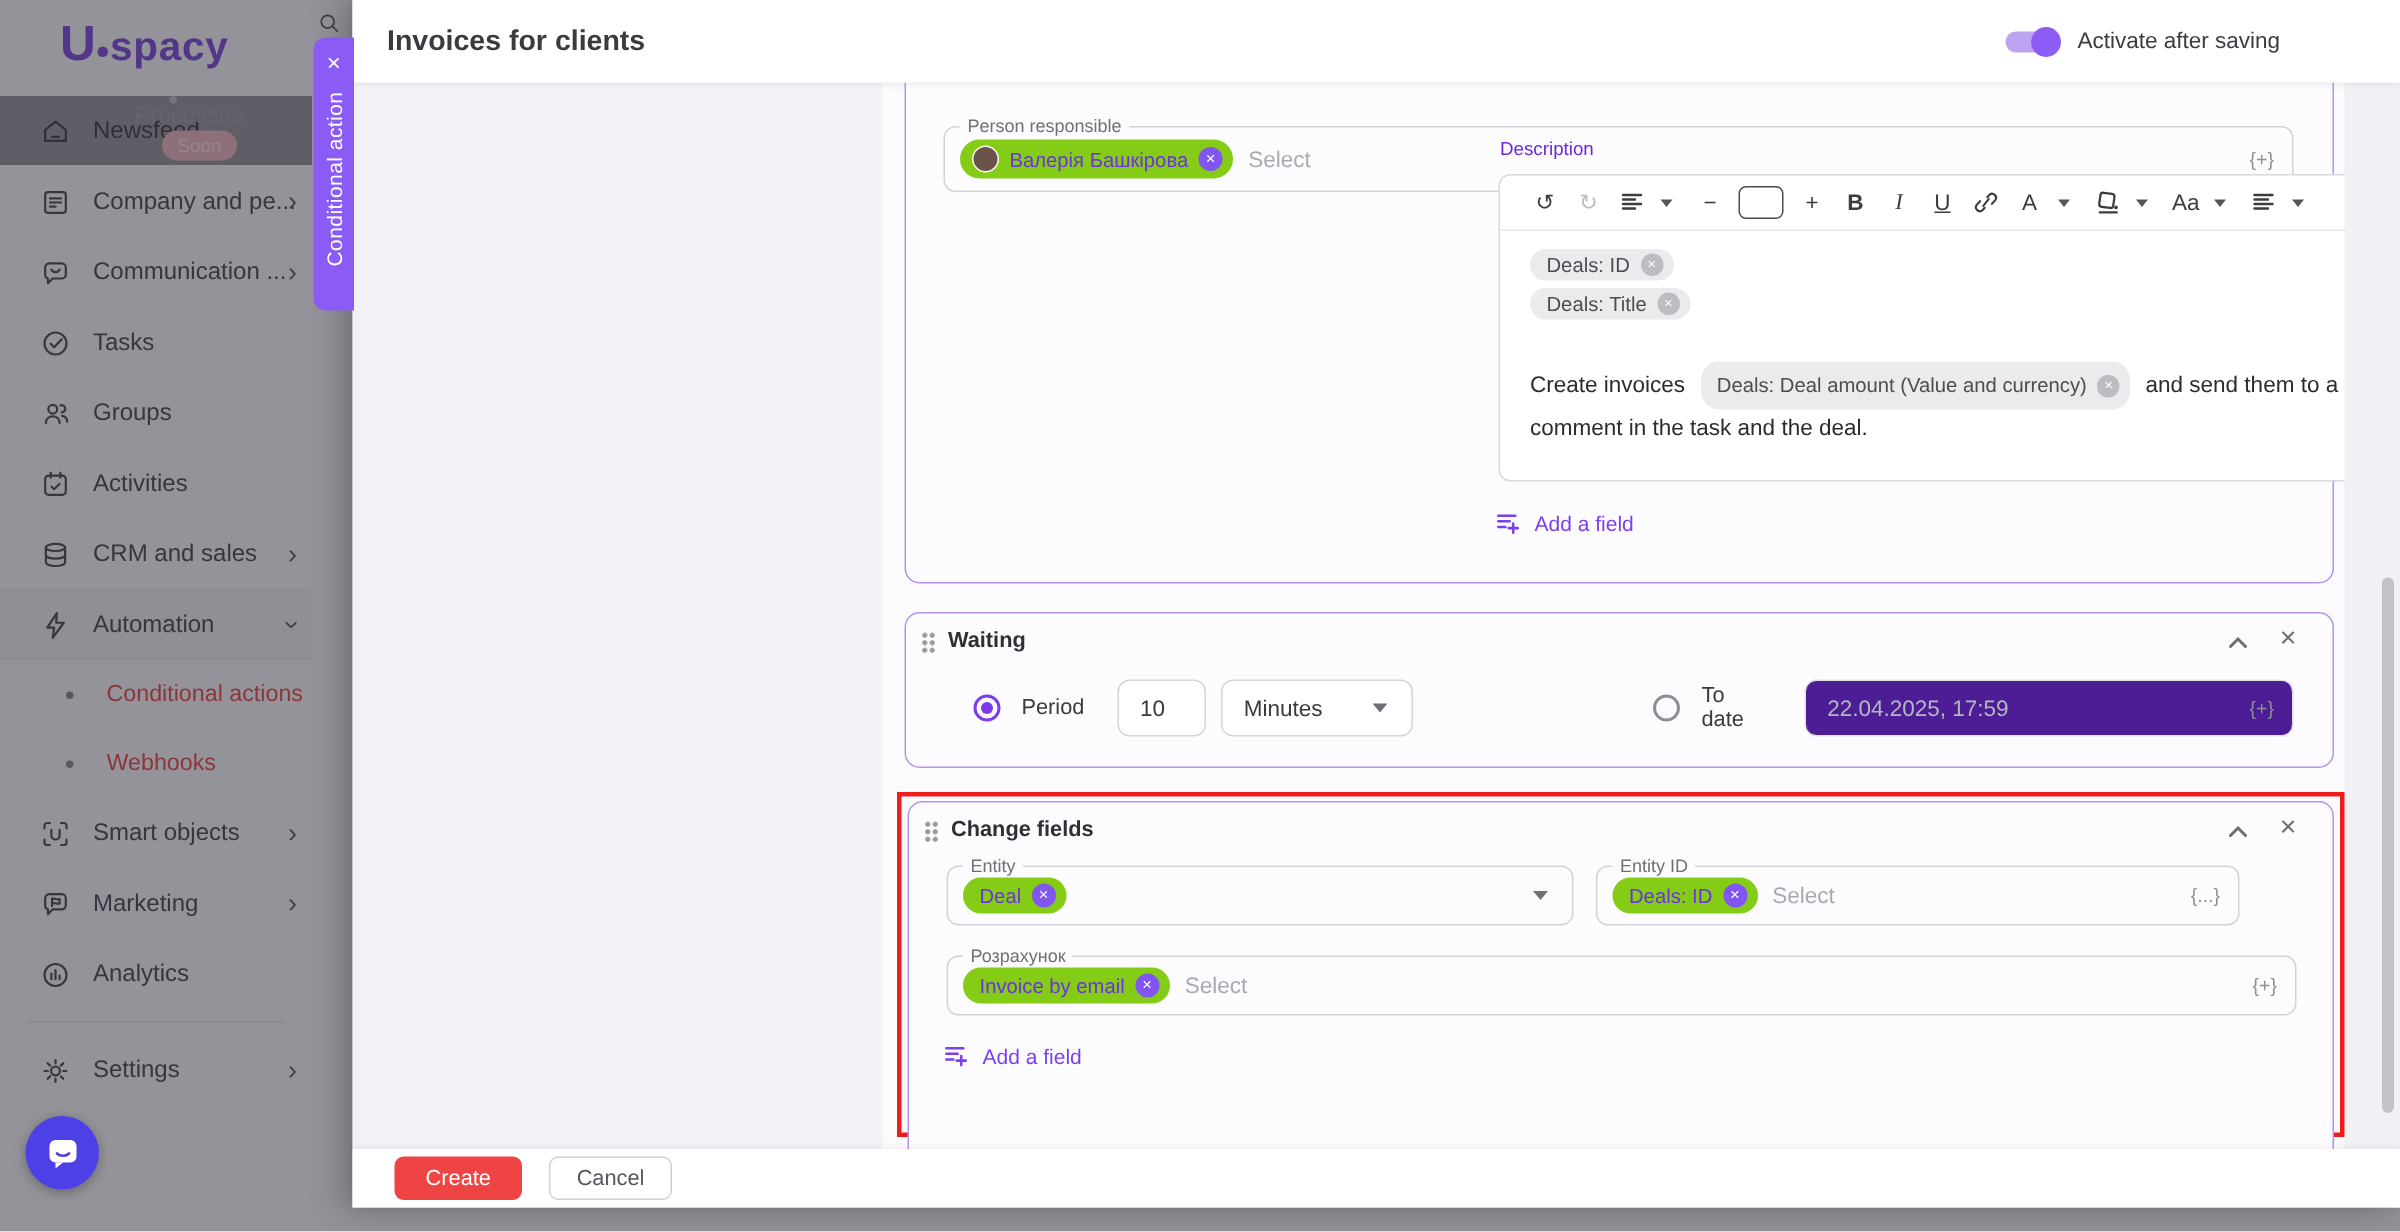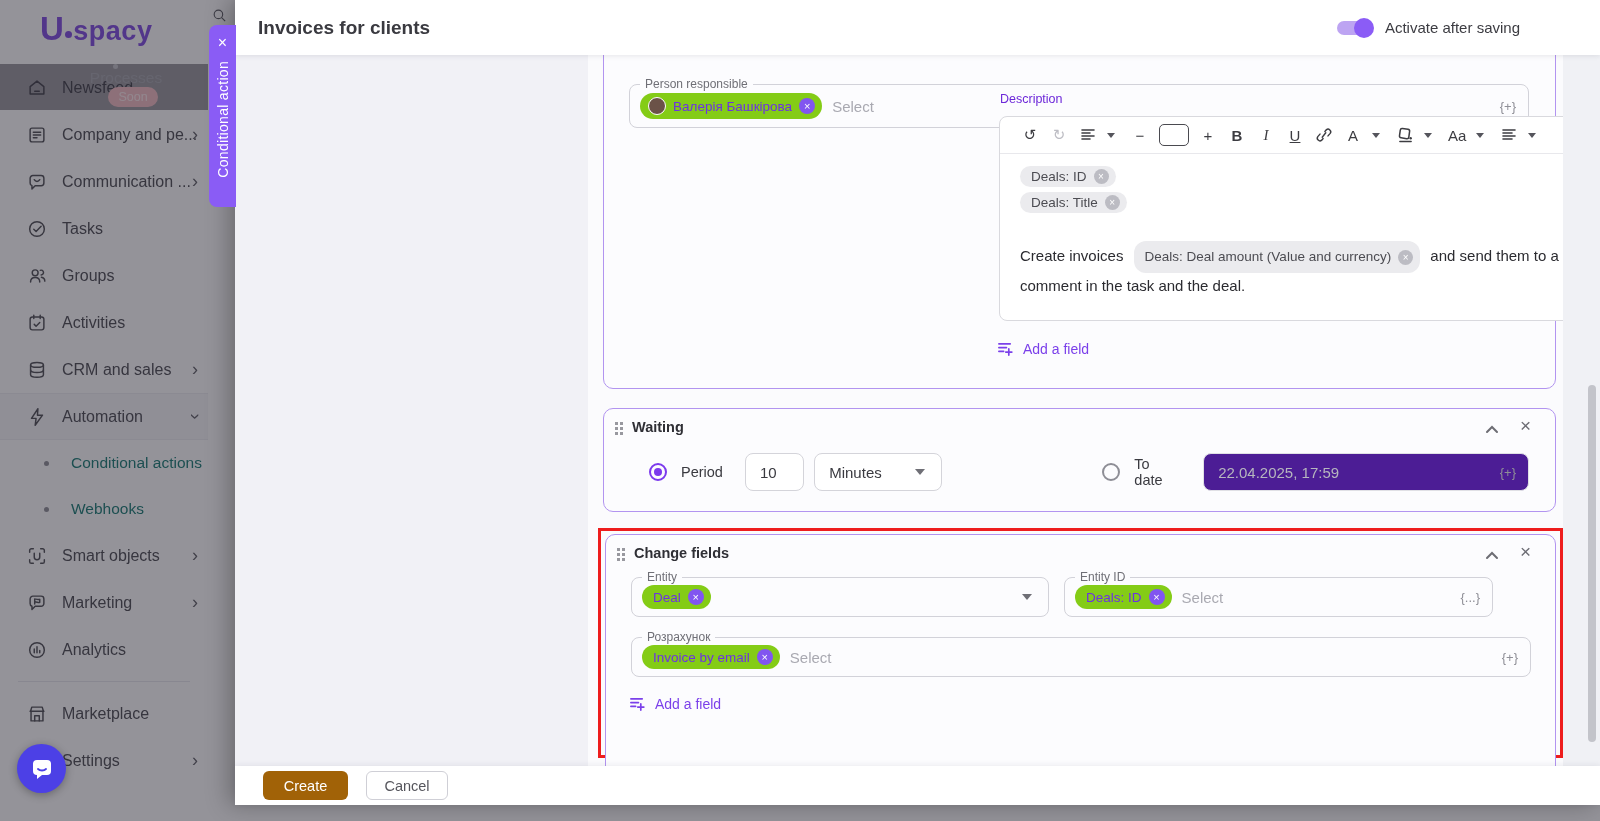--- a/index.html
+++ b/index.html
@@ -13,21 +13,21 @@
   .logo .logo-u { font-size:33px; }
   .logo .logo-dot { display:inline-block; width:7px; height:7px; background:#7b44e0; border-radius:50%; margin:0 1px 2px 1px; }
   .nav { position:absolute; top:64px; left:0; width:208px; }
   .nav-row { position:relative; height:47px; display:flex; align-items:center; padding-left:26px; color:#44444b; font-size:16px; cursor:pointer; }
   .nav-row.active-parent { background:#f6f6f9; border-top:1px solid #ececf0; border-bottom:1px solid #ececf0; }
   .nav-ic { width:22px; height:22px; margin-right:14px; flex:0 0 22px; }
   .nav-ic svg { width:22px; height:22px; stroke:#47474d; fill:none; stroke-width:1.6; stroke-linecap:round; stroke-linejoin:round; }
   .nav-label { white-space:nowrap; overflow:hidden; }
   .nav-chev { position:absolute; right:10px; font-size:18px; color:#5a5a61; }
   .nav-chev.down { transform:rotate(90deg); }
-  .sub-row { position:relative; height:46px; display:flex; align-items:center; padding-left:44px; color:#0f766e; font-size:15.5px; cursor:pointer; }
+  .sub-row { position:relative; height:46px; display:flex; align-items:center; padding-left:44px; color:#ef4444; font-size:15.5px; cursor:pointer; }
   .sub-dot { width:5px; height:5px; border-radius:50%; background:#8b8b93; margin-right:22px; }
   .sub-row.dim { color:#a2a2aa; }
   .sub-row.dim .sub-dot { background:#c0c0c6; }
   .soon-badge { margin-left:14px; background:#f1b9bf; color:#fbe7e9; font-size:12.5px; padding:3px 10px; border-radius:11px; }
   .nav-divider { height:1px; background:#e7e7ec; margin:8px 18px 8px 18px; }
   .faint-search { position:absolute; left:211px; top:7px; z-index:1; }
   .faint-search svg { width:17px; height:17px; stroke:#55555c; fill:none; stroke-width:1.6; }
 
   
   .dim { position:absolute; inset:0; background:rgba(42,40,52,0.5); z-index:5;flex-direction:column; }
@@ -105,21 +105,21 @@
   .num-input { width:60px; height:38px; border:1px solid #d4d4da; border-radius:8px; background:#fff; display:flex; align-items:center; padding-left:14px; font-size:15px; color:#3a3a40; margin-left:22px; cursor:text; }
   .select-box { position:relative; width:130px; height:38px; border:1px solid #d4d4da; border-radius:8px; background:#fff; display:flex; align-items:center; padding-left:14px; font-size:15px; color:#3a3a40; margin-left:10px; cursor:pointer; }
   .date-input { position:relative; width:331px; height:38px; border:1px solid #e0e0e5; border-radius:8px; background:#4c1d95; display:flex; align-items:center; padding-left:14px; font-size:15px; color:#b6b6be; margin-left:22px; cursor:text; }
 
   
   .red-box { position:absolute; left:363px; top:473px; width:965px; height:230px; border:3px solid #ee1d1d; z-index:35; }
   .sec3 { position:absolute; left:4px; top:3px; width:951px; height:248px; background:#fcfcfe; border:1.5px solid #b294f0; border-radius:10px; }
 
   
   .modal-footer { position:absolute; left:0; bottom:0; width:1365px; height:39px; background:#fff; z-index:45; box-shadow:0 -1px 6px rgba(40,40,60,.08); display:flex; align-items:center; }
-  .btn-create { margin-left:28px; width:85px; height:29px; background:#a16207; border:none; border-radius:6px; color:#fff; font-size:14.5px; font-family:inherit; cursor:pointer; }
+  .btn-create { margin-left:28px; width:85px; height:29px; background:#ef4444; border:none; border-radius:6px; color:#fff; font-size:14.5px; font-family:inherit; cursor:pointer; }
   .btn-cancel { margin-left:18px; width:82px; height:29px; background:#fff; border:1px solid #cfcfd6; border-radius:6px; color:#55555c; font-size:14.5px; font-family:inherit; cursor:pointer; }
 
   .frag-bar { position:absolute; left:377px; top:700px; width:17px; height:8px; border-top:2px solid #7b40ea; border-bottom:2px solid #7b40ea; }
   .frag-circle { position:absolute; left:513px; top:698px; width:16px; height:16px; border:2px solid #7b40ea; border-radius:50%; }
 
   
   .chat-fab { position:absolute; left:17px; top:744px; width:49px; height:49px; border-radius:50%; background:#4c40e6; z-index:50; display:flex; align-items:center; justify-content:center; cursor:pointer; box-shadow:0 2px 8px rgba(0,0,0,.3); }
 </style>
 </head>
 <body>
@@ -226,29 +226,20 @@
         <span class="nav-chev">›</span>
       </div>
       <div class="nav-row">
         <span class="nav-ic"><svg viewBox="0 0 24 24">
               <circle cx="12" cy="12" r="8"></circle>
               <path d="M9 15 V11 M12 15 V8.5 M15 15 V12.5"></path>
             </svg></span>
         <span class="nav-label">Analytics</span>
       </div>
       <div class="nav-divider"></div>
-      <div class="nav-row">
-        <span class="nav-ic"><svg viewBox="0 0 24 24">
-              <path d="M5 9 L6.3 4.5 H17.7 L19 9"></path>
-              <path d="M5.5 9 V19.5 H18.5 V9"></path>
-              <path d="M4.5 9 H19.5"></path>
-              <path d="M9.5 19.5 V14 H14.5 V19.5"></path>
-            </svg></span>
-        <span class="nav-label">Marketplace</span>
-      </div>
       <div class="nav-row">
         <span class="nav-ic"><svg viewBox="0 0 24 24">
               <circle cx="12" cy="12" r="3.2"></circle>
               <path d="M12 4 V6.5 M12 17.5 V20 M4 12 H6.5 M17.5 12 H20 M6.3 6.3 L8.1 8.1 M15.9 15.9 L17.7 17.7 M6.3 17.7 L8.1 15.9 M15.9 8.1 L17.7 6.3"></path>
             </svg></span>
         <span class="nav-label">Settings</span>
         <span class="nav-chev">›</span>
       </div>
     </div>
   </div>

